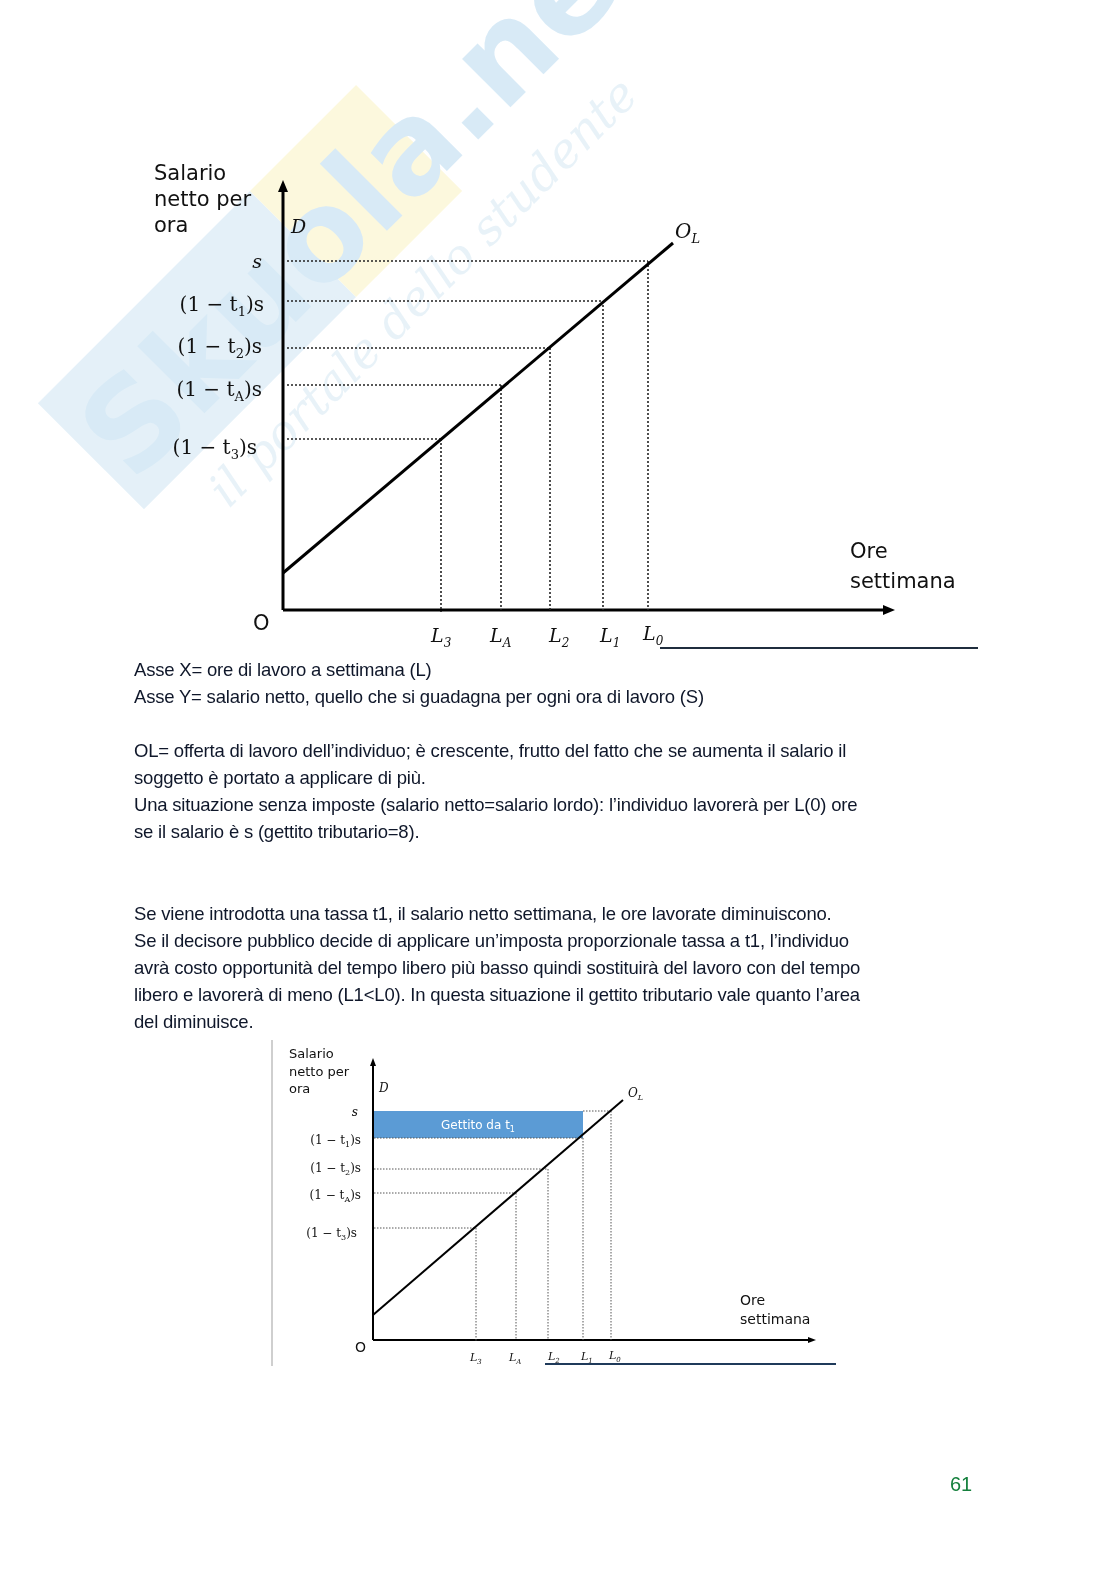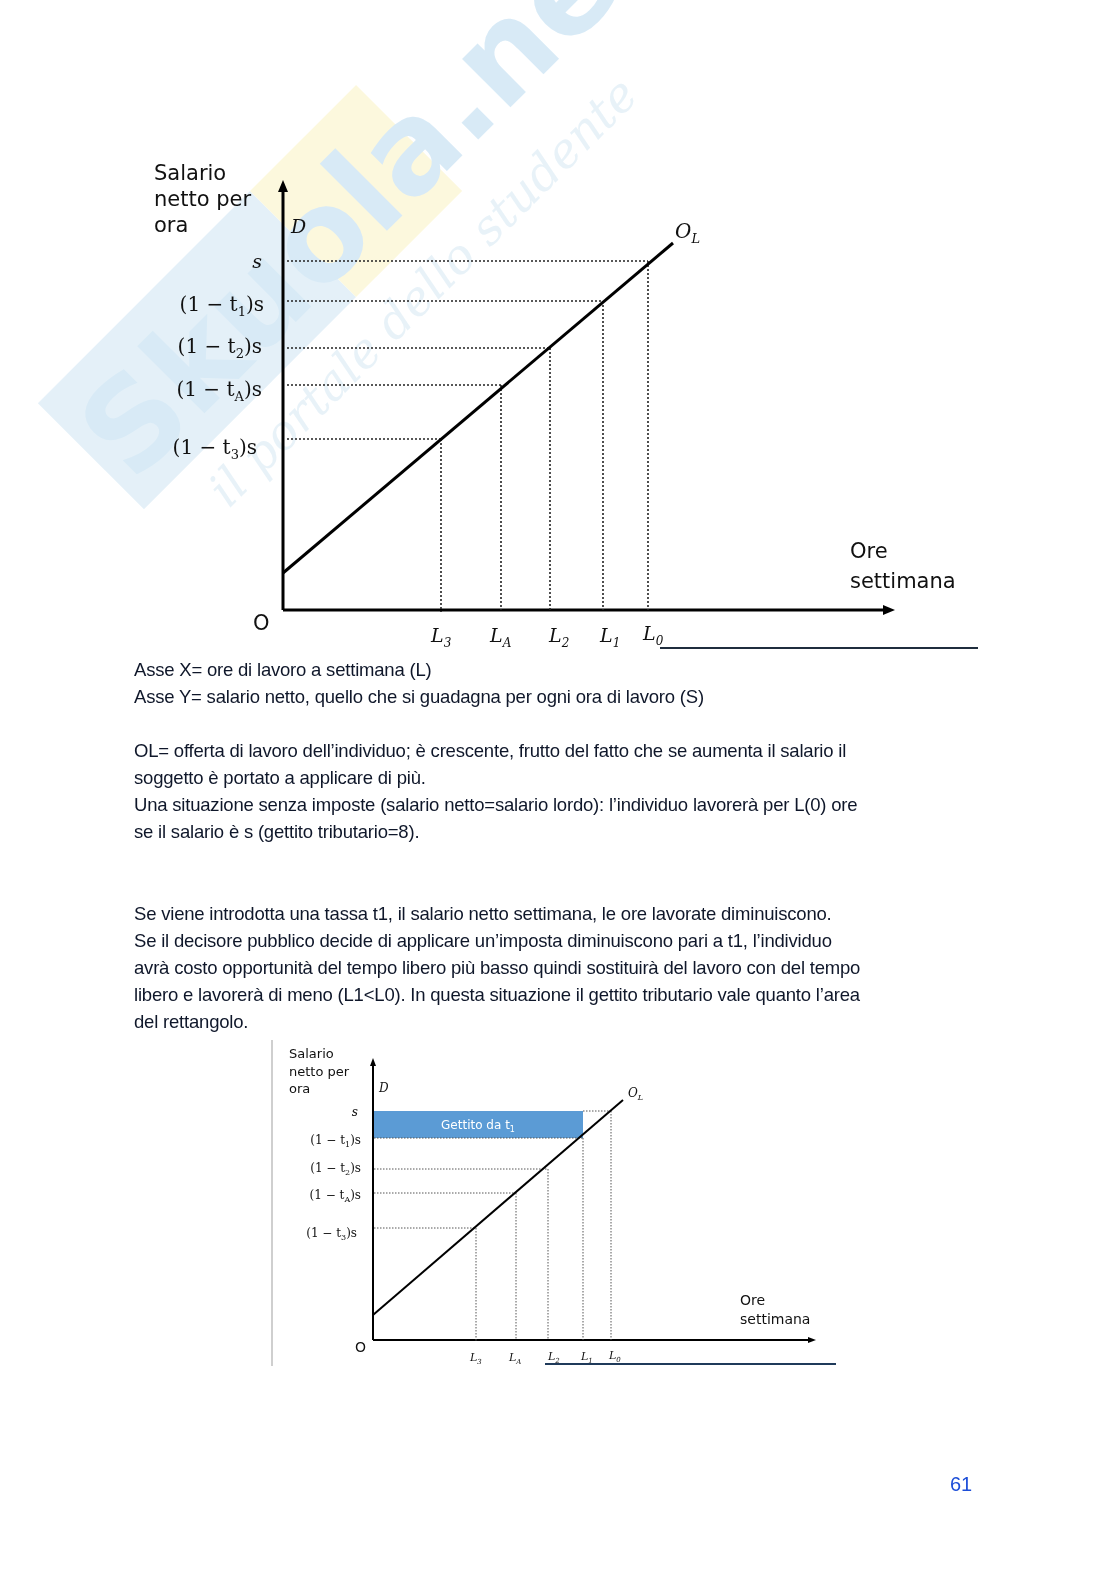--- a/index.html
+++ b/index.html
@@ -4,21 +4,21 @@
 <style>
   html, body { margin: 0; padding: 0; background: #ffffff; }
   body { width: 1118px; height: 1579px; position: relative; overflow: hidden; font-family: "Liberation Sans", sans-serif; color: #111; }
   .page { position: absolute; left: 0; top: 0; width: 1118px; height: 1579px; }
   .watermark { position: absolute; left: 0; top: 0; width: 1118px; height: 1579px; pointer-events: none; }
   svg text { font-family: "DejaVu Sans", sans-serif; }
   .math { font-family: "DejaVu Serif", serif; font-style: italic; }
   .mathn { font-family: "DejaVu Serif", serif; font-style: normal; }
   .body-text { position: absolute; left: 134px; width: 850px; font-size: 18.5px; line-height: 27px; color: #0f172a; letter-spacing: -0.2px; }
   .body-text p { margin: 0; }
-  .page-number { position: absolute; left: 950px; top: 1473px; font-size: 20px; color: #1d4ed8; }
+  .page-number { position: absolute; left: 950px; top: 1473px; font-size: 20px; color: #15803d; }
 </style>
 </head>
 <body>
 
 <div class="page">
 
   <svg class="watermark" width="1118" height="1579" viewBox="0 0 1118 1579">
     <g transform="translate(250,290) rotate(-45)" opacity="0.55">
       <rect x="-230" y="-70" width="300" height="150" fill="#cfe5f3"></rect>
       <rect x="70" y="-70" width="150" height="150" fill="#fbf3c2"></rect>
@@ -84,24 +84,24 @@
 
   <div class="body-text" style="top:737px">
     <p>OL= offerta di lavoro dell’individuo; è crescente, frutto del fatto che se aumenta il salario il</p>
     <p>soggetto è portato a applicare di più.</p>
     <p>Una situazione senza imposte (salario netto=salario lordo): l’individuo lavorerà per L(0) ore</p>
     <p>se il salario è s (gettito tributario=8).</p>
   </div>
 
   <div class="body-text" style="top:900px">
     <p>Se viene introdotta una tassa t1, il salario netto settimana, le ore lavorate diminuiscono.</p>
-    <p>Se il decisore pubblico decide di applicare un’imposta diminuiscono pari a t1, l’individuo</p>
+    <p>Se il decisore pubblico decide di applicare un’imposta proporzionale tassa a t1, l’individuo</p>
     <p>avrà costo opportunità del tempo libero più basso quindi sostituirà del lavoro con del tempo</p>
     <p>libero e lavorerà di meno (L1&lt;L0). In questa situazione il gettito tributario vale quanto l’area</p>
-    <p>del rettangolo.</p>
+    <p>del diminuisce.</p>
   </div>
 
   <svg style="position:absolute;left:0;top:1030px" width="1118" height="350" viewBox="0 1030 1118 350">
 
     <line x1="272" y1="1040" x2="272" y2="1366" stroke="#cfcfcf" stroke-width="2"></line>
 
     <text x="289" y="1058" font-size="13" fill="#111">Salario</text>
     <text x="289" y="1076" font-size="13" fill="#111">netto per</text>
     <text x="289" y="1093" font-size="13" fill="#111">ora</text>
 

